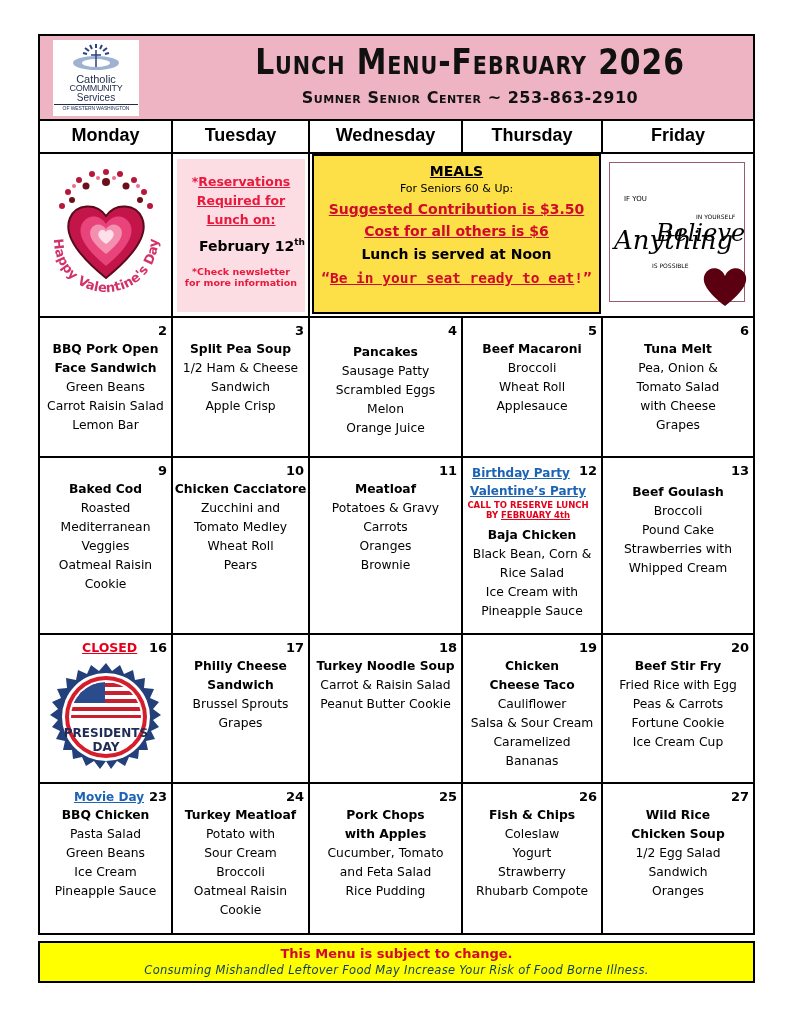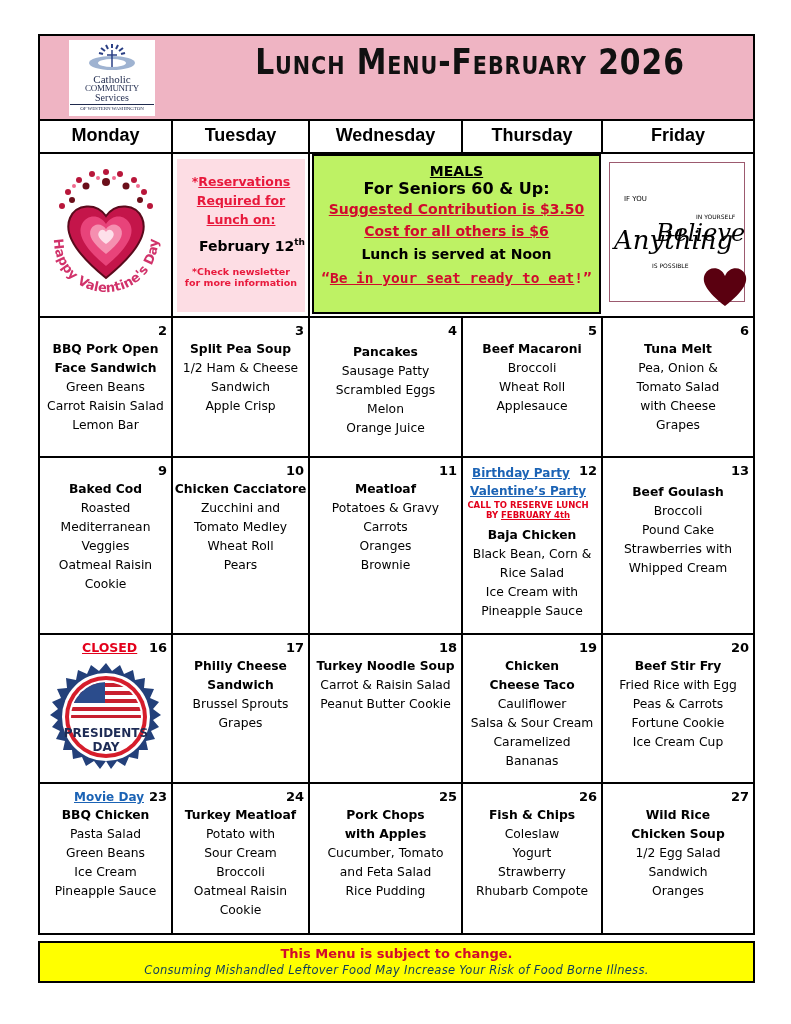--- a/index.html
+++ b/index.html
@@ -1,19 +1,19 @@
 <!DOCTYPE html>
 <html><head>
 <meta charset="utf-8">
 <style>
   html,body{margin:0;padding:0;background:#fff;}
   body{width:791px;height:1024px;position:relative;font-family:"Liberation Sans",sans-serif;color:#000;overflow:hidden;}
   .sheet{position:absolute;left:38px;top:34px;width:717px;height:901px;border:2px solid #000;box-sizing:border-box;}
   .hdr{position:absolute;left:0;top:0;width:713px;height:83px;background:#efb4c3;border-bottom:2px solid #000;}
-  .logo{position:absolute;left:29px;top:4px;width:86px;height:76px;background:#fff;text-align:center;font-family:Liberation Serif, serif;}
+  .logo{position:absolute;left:13px;top:4px;width:86px;height:76px;background:#fff;text-align:center;font-family:Liberation Sans, sans-serif;}
   .logo svg{display:block;margin:3px auto 0;}
   .logo .l1{font-size:11px;line-height:10px;color:#1f2a4d;margin-top:1px;}
   .logo .l2{font-size:9px;line-height:9px;color:#1f2a4d;letter-spacing:-0.3px;}
   .logo .l3{font-size:10px;line-height:10px;color:#1f2a4d;}
   .logo .l4{font-size:5px;line-height:7px;color:#1f2a4d;border-top:1px solid #1f2a4d;margin:1px 1px 0;letter-spacing:-0.1px;}
   .title{position:absolute;left:150px;top:4px;width:560px;text-align:center;font-family:"DejaVu Sans Condensed","DejaVu Sans",sans-serif;font-weight:bold;font-size:36px;letter-spacing:1px;line-height:44px;font-variant:small-caps;color:#111;transform:scaleX(0.92);}
   .subtitle{position:absolute;left:150px;top:52px;width:560px;text-align:center;font-family:"DejaVu Sans",sans-serif;font-weight:bold;font-size:16px;line-height:20px;font-variant:small-caps;color:#111;letter-spacing:0.5px;}
   .grid{position:absolute;left:0;top:83px;}
   .cell{position:absolute;box-sizing:border-box;border-right:2px solid #000;border-bottom:2px solid #000;text-align:center;}
   .cell.last{border-right:none;}
@@ -22,23 +22,23 @@
   .items{position:absolute;left:0;right:0;top:22px;font-family:"DejaVu Sans",sans-serif;font-size:12.3px;line-height:19px;}
   .items .b{font-weight:bold;}
   .items.lowered{top:25px;}
   .blue-link{color:#1b63b5;text-decoration:underline;font-weight:bold;font-family:"DejaVu Sans",sans-serif;font-size:12px;}
   .red{color:#e3001b;}
   .res-box{position:absolute;left:4px;top:5px;width:128px;height:153px;background:#fddde4;text-align:center;font-family:"DejaVu Sans",sans-serif;}
   .res-box .r1{color:#e8193c;font-weight:bold;font-size:12.5px;line-height:19px;margin-top:13px;}
   .res-box .r1 span{text-decoration:underline;}
   .res-box .r2{font-weight:bold;font-size:14px;margin-top:8px;margin-left:22px;}
   .res-box .r3{font-size:9.5px;line-height:11px;color:#e8193c;font-weight:bold;margin-top:12px;}
-  .meals{position:absolute;left:2px;top:0;width:289px;height:160px;background:#bef264;border:2px solid #000;box-sizing:border-box;text-align:center;font-family:"DejaVu Sans",sans-serif;}
+  .meals{position:absolute;left:2px;top:0;width:289px;height:160px;background:#fde047;border:2px solid #000;box-sizing:border-box;text-align:center;font-family:"DejaVu Sans",sans-serif;}
   .meals .m1{font-weight:bold;font-size:14px;text-decoration:underline;margin-top:6px;line-height:18px;}
-  .meals .m2{font-weight:bold;font-size:16px;line-height:18px;}
+  .meals .m2{font-weight:normal;font-size:11px;line-height:18px;}
   .meals .m3{font-weight:bold;font-size:14px;color:#d10a2d;text-decoration:underline;line-height:22px;}
   .meals .m4{font-weight:bold;font-size:14px;line-height:24px;}
   .meals .m5{font-weight:bold;font-size:14.5px;color:#d10a2d;font-family:"DejaVu Sans Mono",monospace;line-height:24px;}
   .meals .m5 u{text-decoration:underline;}
   .believe{position:absolute;left:6px;top:8px;width:134px;height:138px;border:1px solid #9c5a6f;background:#fff;font-family:"DejaVu Serif",serif;}
   .footer{position:absolute;left:38px;top:941px;width:717px;height:42px;background:#ffff00;border:2px solid #000;box-sizing:border-box;text-align:center;font-family:"DejaVu Sans",sans-serif;}
   .footer .f1{color:#d10a2d;font-weight:bold;font-size:13px;line-height:17px;margin-top:2px;}
   .footer .f2{color:#0e3d5c;font-style:italic;font-size:11.5px;line-height:16px;letter-spacing:0.3px;}
 </style>
 </head>
@@ -61,20 +61,21 @@
         </g>
         <line x1="25" y1="7" x2="25" y2="24" stroke="#2a3f84" stroke-width="1.5"></line>
         <line x1="20" y1="12" x2="30" y2="12" stroke="#2a3f84" stroke-width="1.5"></line>
       </svg>
       <div class="l1">Catholic</div>
       <div class="l2">COMMUNITY</div>
       <div class="l3">Services</div>
       <div class="l4">OF WESTERN WASHINGTON</div>
     </div>
     <div class="title">Lunch Menu-February 2026</div>
+    <div class="subtitle">Sumner Senior Center ~ 253-863-2910</div>
   </div>
 
   <div class="grid">
 
     <div class="cell" style="left:0;top:0;width:133px;height:35px;">
         <div class="dayname">Monday</div>
       </div>
     <div class="cell" style="left:133px;top:0;width:137px;height:35px;">
         <div class="dayname">Tuesday</div>
       </div>

